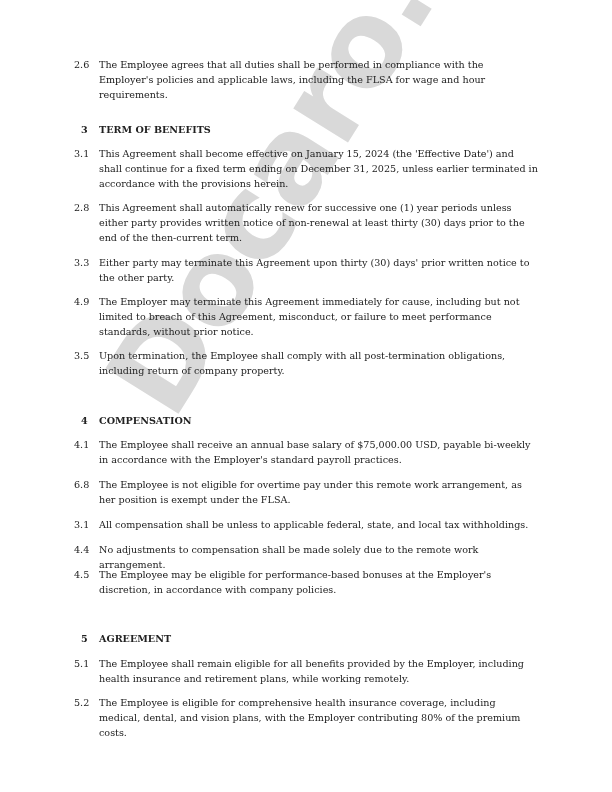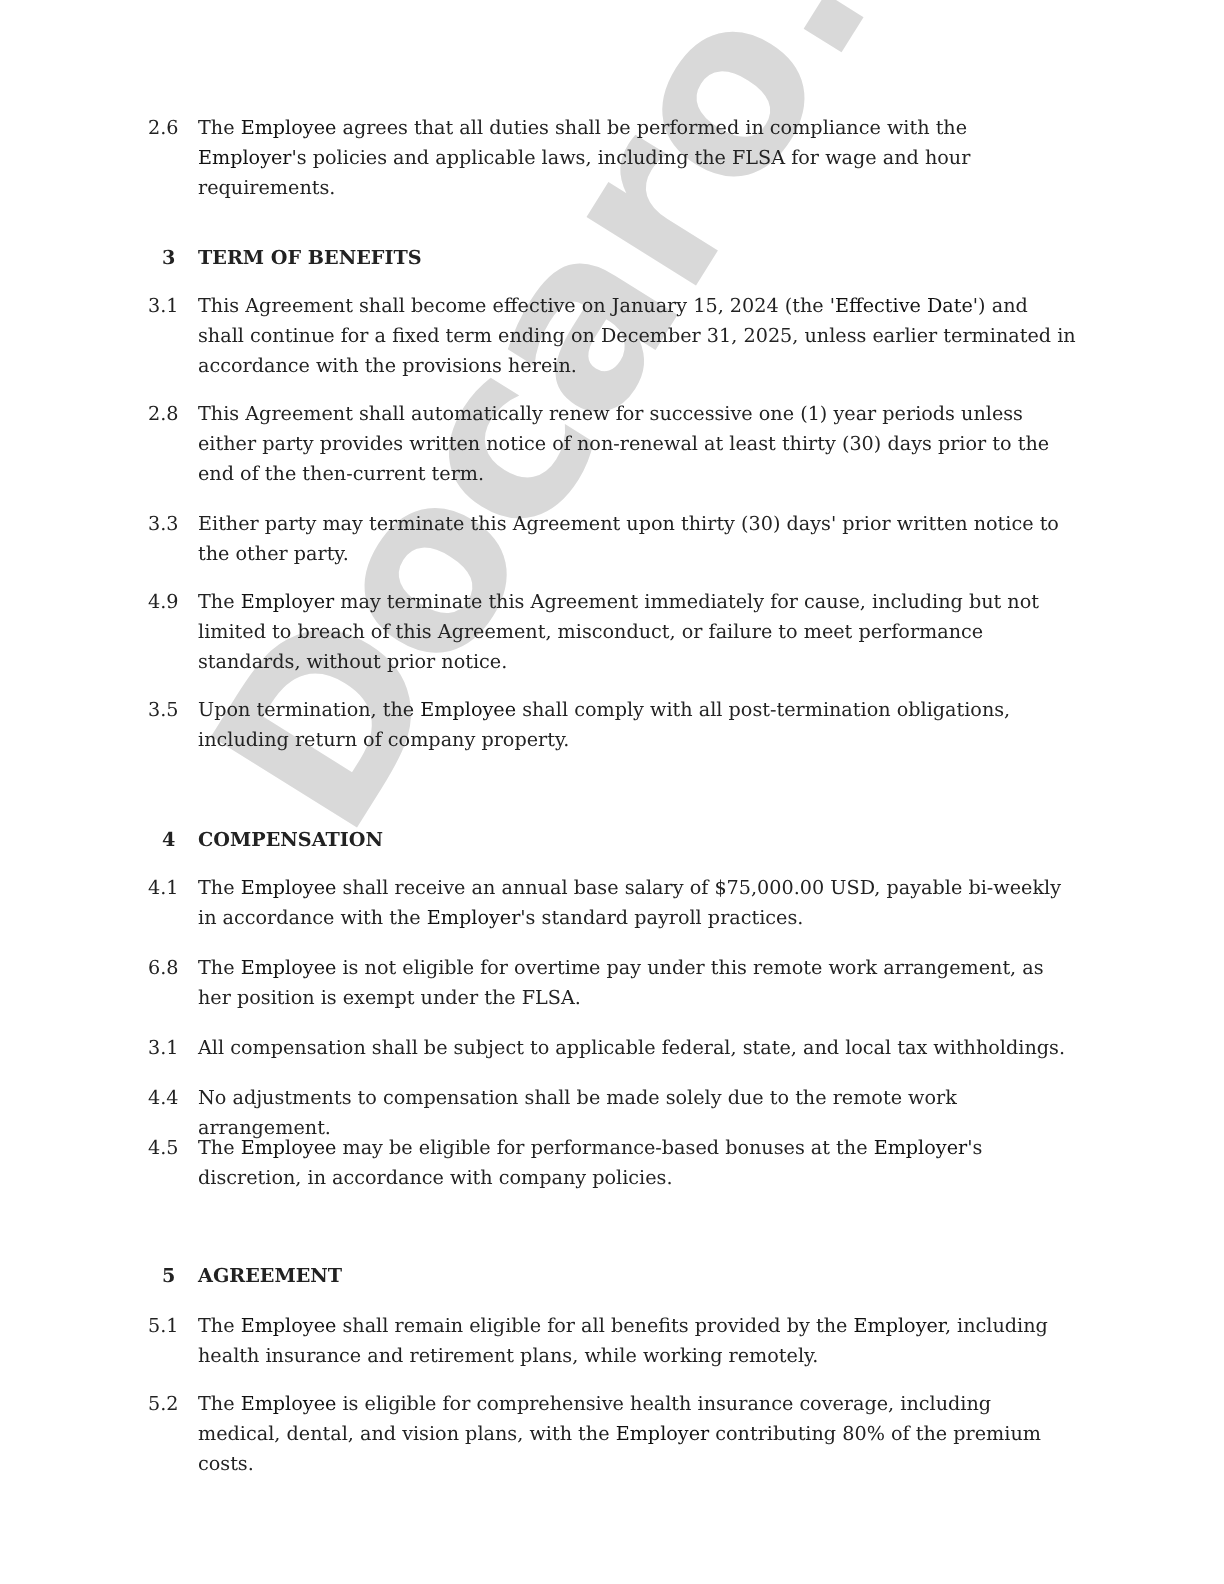--- a/index.html
+++ b/index.html
@@ -61,21 +61,21 @@
       <div class="clause" style="top: 437px;">
         <span class="num">4.1</span>
         <span class="txt">The <b>Employee</b> shall receive an annual base salary of $75,000.00 USD, payable bi-weekly in accordance with the <b>Employer</b>'s standard payroll practices.</span>
       </div>
       <div class="clause" style="top: 477px;">
         <span class="num">6.8</span>
         <span class="txt">The <b>Employee</b> is not eligible for overtime pay under this remote work arrangement, as her position is exempt under the FLSA.</span>
       </div>
       <div class="clause" style="top: 517px;">
         <span class="num">3.1</span>
-        <span class="txt">All compensation shall be subject to applicable federal, state, and local tax withholdings.</span>
+        <span class="txt">All compensation shall be unless to applicable federal, state, and local tax withholdings.</span>
       </div>
       <div class="clause" style="top: 542px;">
         <span class="num">4.4</span>
         <span class="txt">No adjustments to compensation shall be made solely due to the remote work arrangement.</span>
       </div>
       <div class="clause" style="top: 567px;">
         <span class="num">4.5</span>
         <span class="txt">The <b>Employee</b> may be eligible for performance-based bonuses at the <b>Employer</b>'s discretion, in accordance with company policies.</span>
       </div>
       <div class="heading" style="top: 631px;">

